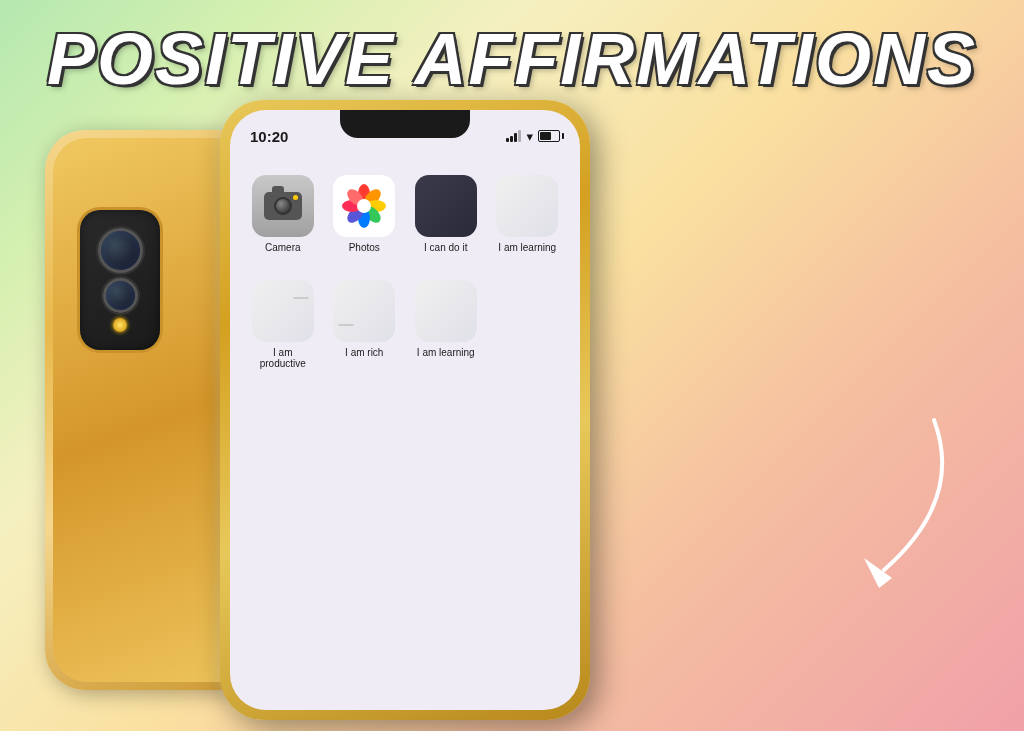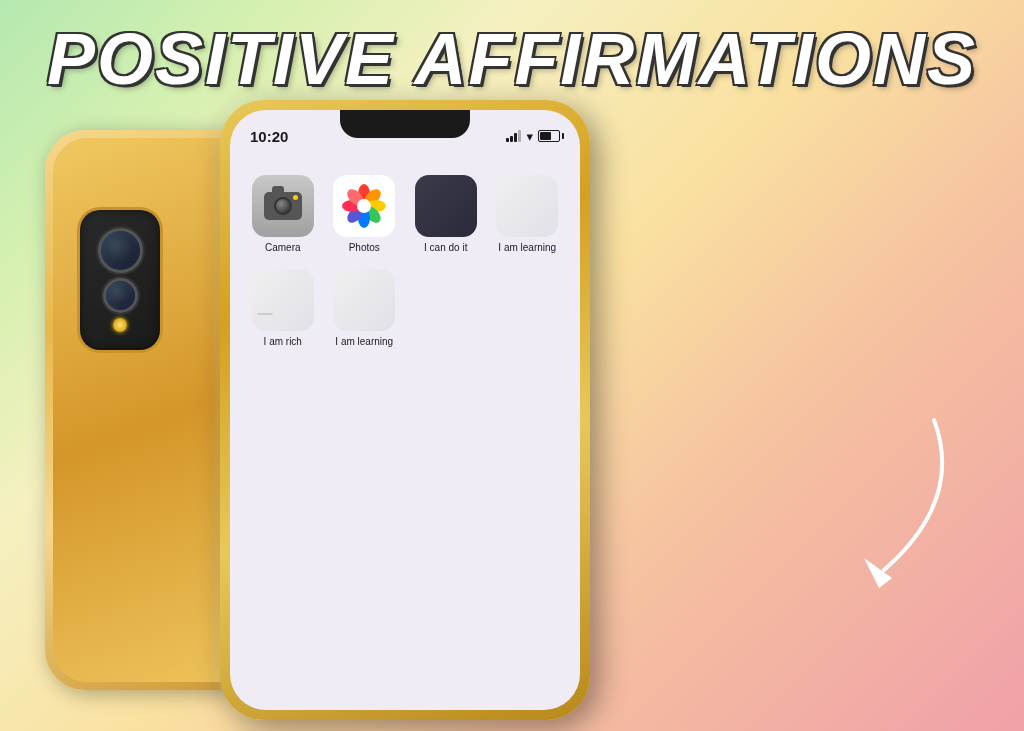--- a/index.html
+++ b/index.html
@@ -379,20 +379,31 @@
           <div style="background:#ff0000;border-radius:3px;"></div>
           <div style="background:#ff0000;border-radius:3px;"></div>
           <div style="background:#e60023;border-radius:3px;"></div>
           <div style="background:#ea4c89;border-radius:3px;"></div>
           <div style="background:#1da1f2;border-radius:3px;"></div>
         </div>
         <span class="app-label">I am learning</span>
       </div>
 
 
+      <div class="app-item">
+        <div class="app-icon" style="background:linear-gradient(135deg,#f0f0f0,#e0e0e8);padding:5px;display:grid;grid-template-columns:1fr 1fr 1fr;grid-template-rows:1fr 1fr;gap:2px;border-radius:14px;">
+          <div style="background:#f4511e;border-radius:3px;"></div>
+          <div style="background:#fbbc05;border-radius:3px;"></div>
+          <div style="background:#f5f5f5;border-radius:3px;border:1px solid #ccc;"></div>
+          <div style="background:#34a853;border-radius:3px;"></div>
+          <div style="background:#4285f4;border-radius:3px;"></div>
+          <div style="background:#0f9d58;border-radius:3px;"></div>
+        </div>
+        <span class="app-label">I am productive</span>
+      </div>
 
       <div class="app-item">
         <div class="app-icon" style="background:linear-gradient(135deg,#f0f0f0,#e0e0e8);padding:5px;display:grid;grid-template-columns:1fr 1fr 1fr;grid-template-rows:1fr 1fr;gap:2px;border-radius:14px;">
           <div style="background:#1c1c1e;border-radius:3px;"></div>
           <div style="background:#007aff;border-radius:3px;"></div>
           <div style="background:#5856d6;border-radius:3px;"></div>
           <div style="background:#f5f5f5;border-radius:3px;border:1px solid #ccc;"></div>
           <div style="background:#888;border-radius:3px;"></div>
           <div style="background:#444;border-radius:3px;"></div>
         </div>

